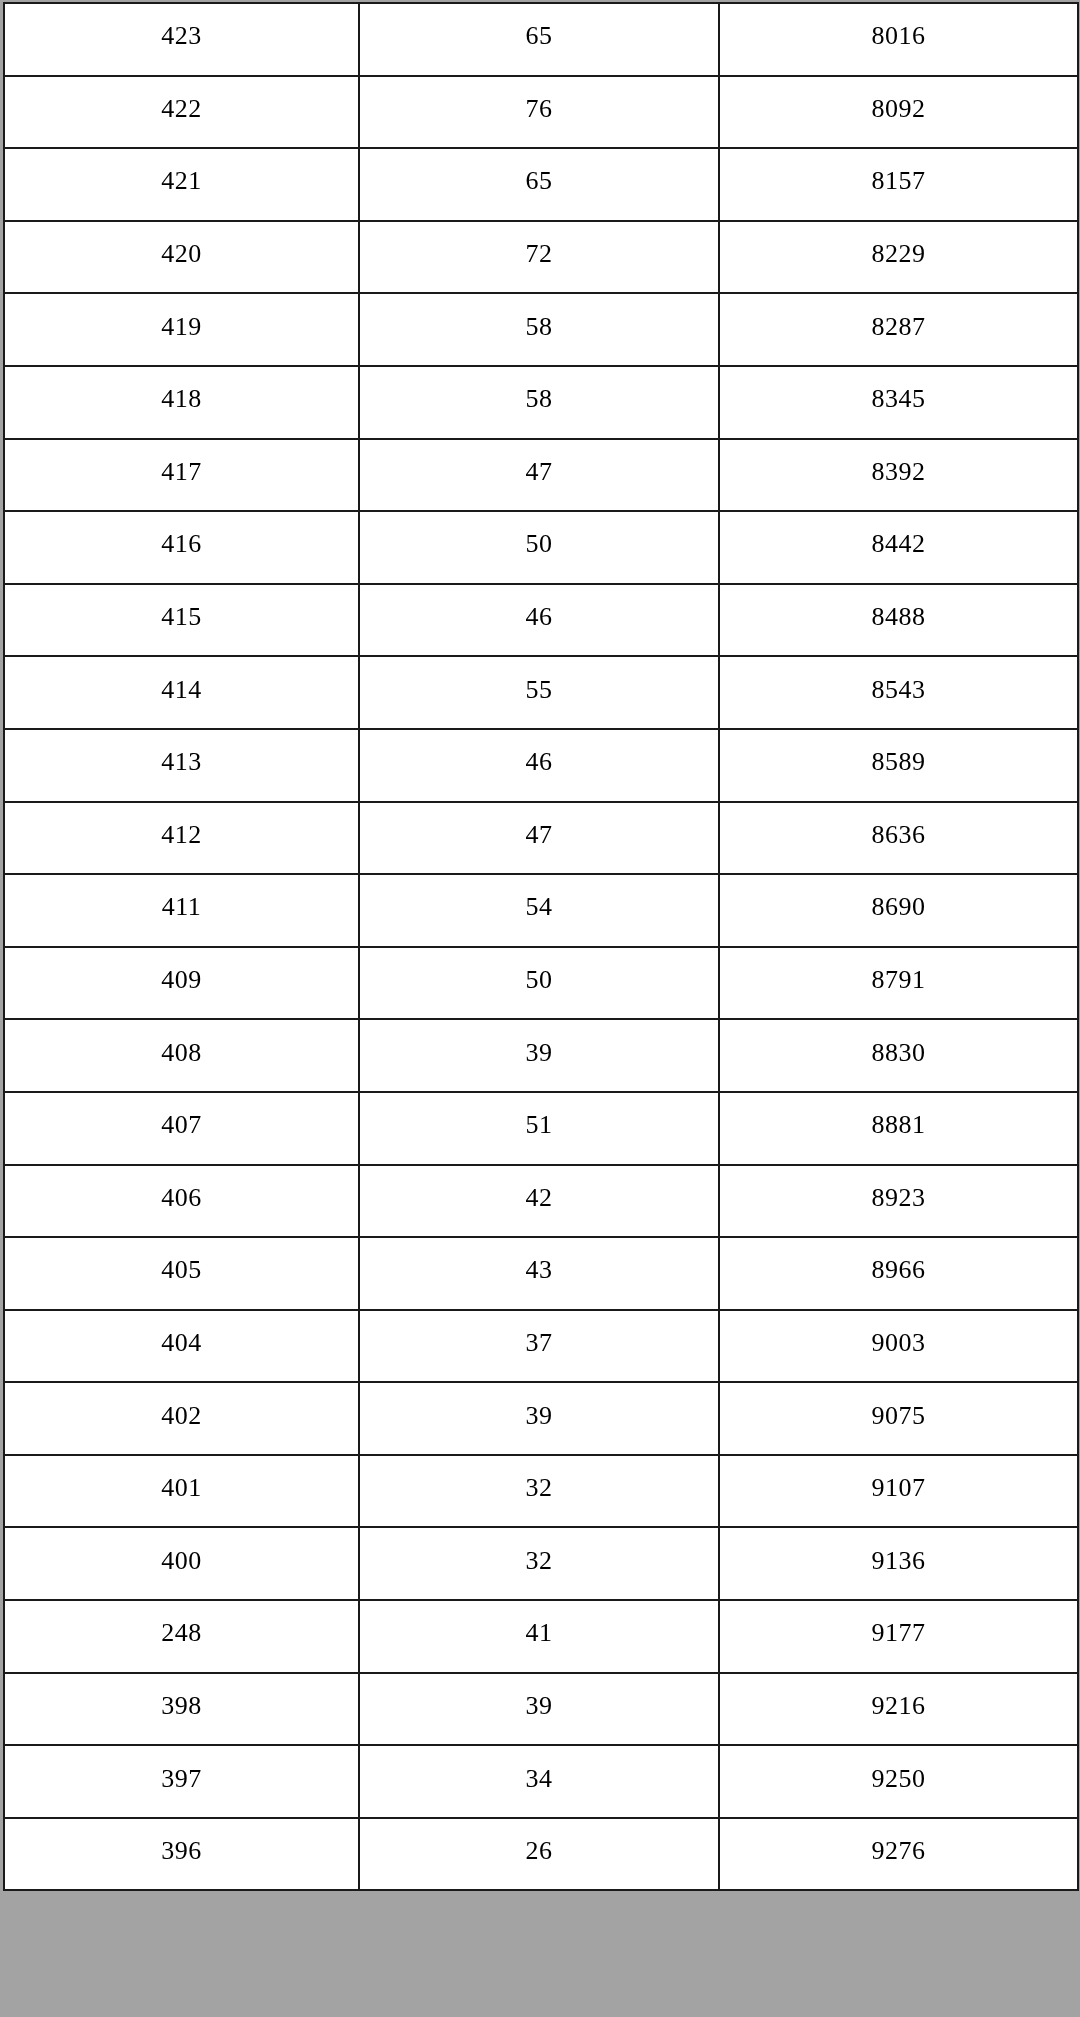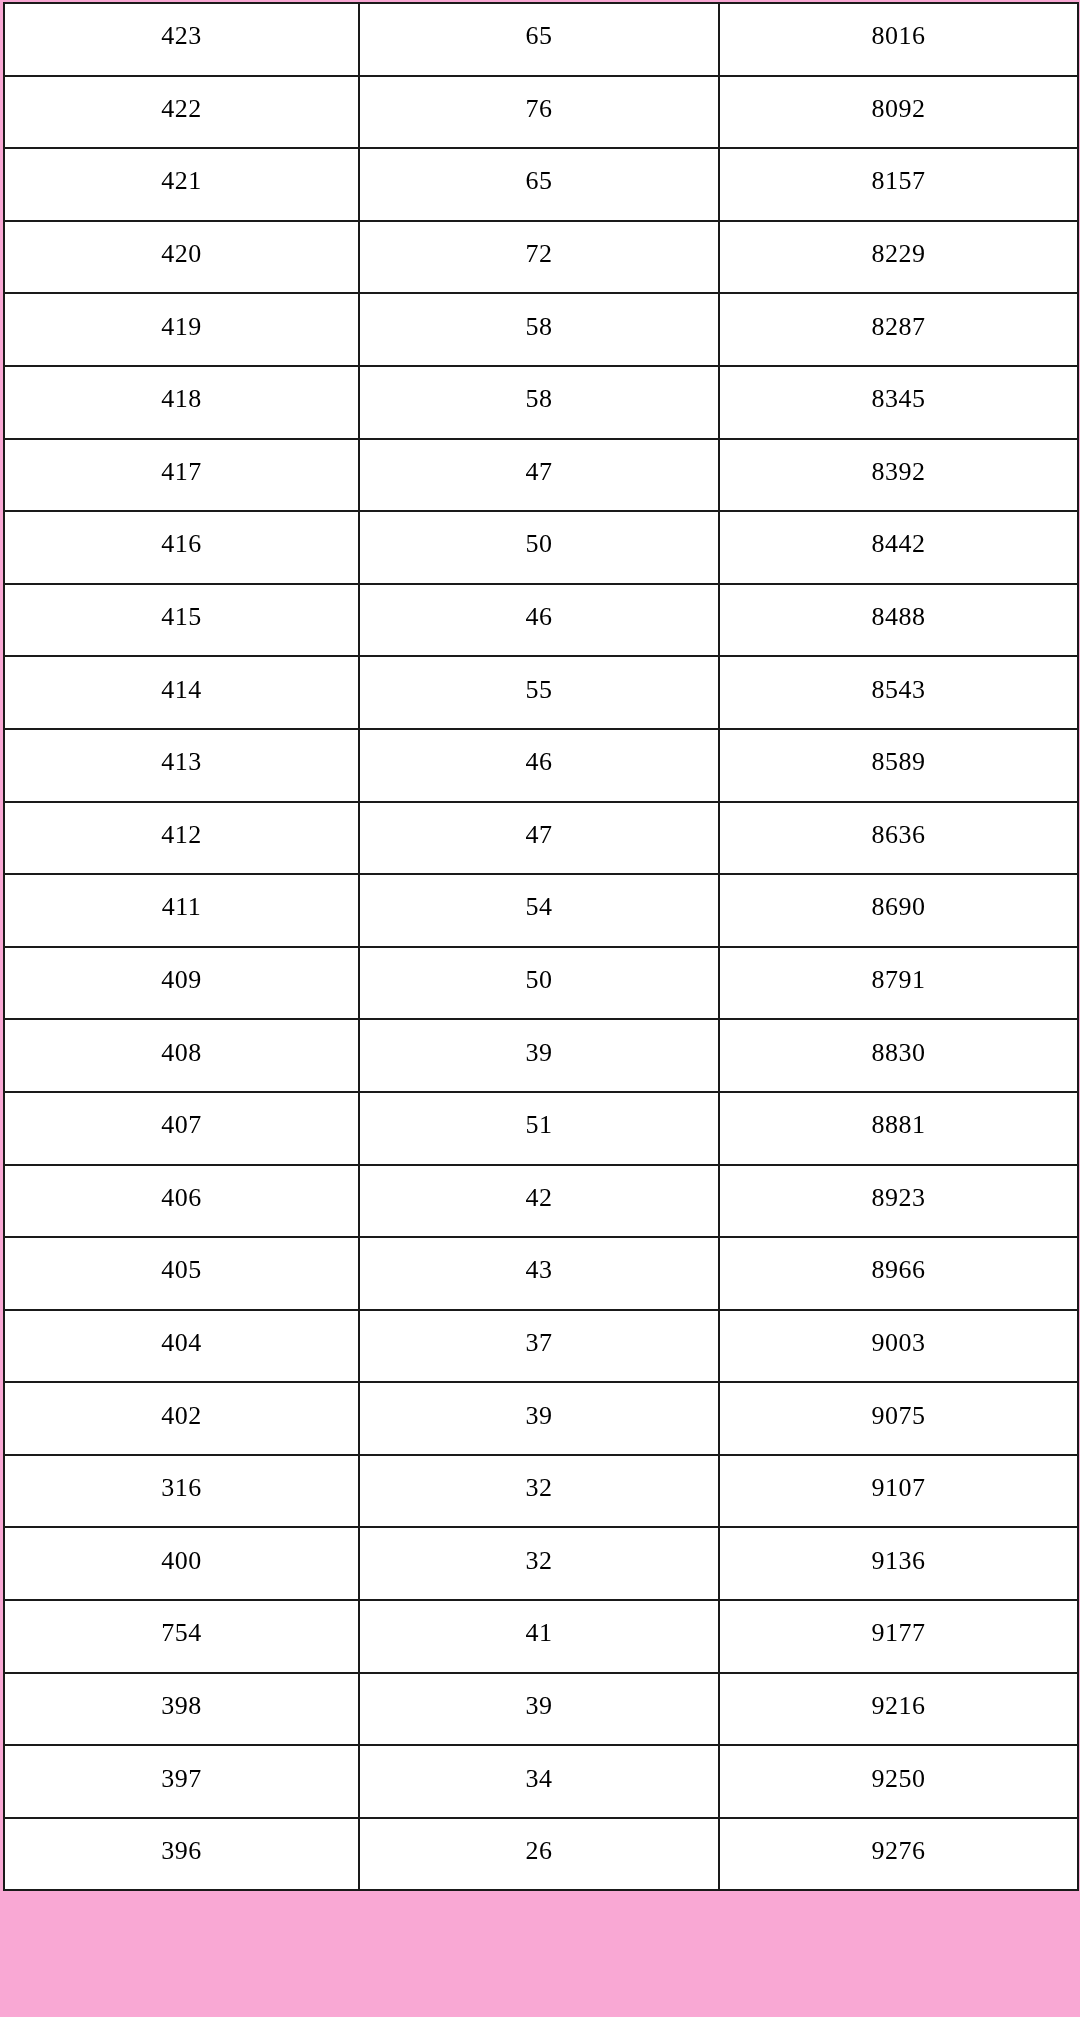--- a/index.html
+++ b/index.html
@@ -11,21 +11,21 @@
   body {
     width: 1080px;
     height: 2017px;
     overflow: hidden;
     font-family: "Liberation Serif", "DejaVu Serif", serif;
   }
   .page {
     position: relative;
     width: 1080px;
     height: 2017px;
-    background: #f9a8d4;
+    background: #a3a3a3;
     box-sizing: border-box;
   }
   table.score-table {
     position: absolute;
     left: 3px;
     top: 2px;
     width: 1074px;
     border-collapse: collapse;
     table-layout: fixed;
     background: #ffffff;
@@ -153,31 +153,31 @@
           <td>404</td>
           <td>37</td>
           <td>9003</td>
         </tr>
         <tr>
           <td>402</td>
           <td>39</td>
           <td>9075</td>
         </tr>
         <tr>
-          <td>316</td>
+          <td>401</td>
           <td>32</td>
           <td>9107</td>
         </tr>
         <tr>
           <td>400</td>
           <td>32</td>
           <td>9136</td>
         </tr>
         <tr>
-          <td>754</td>
+          <td>248</td>
           <td>41</td>
           <td>9177</td>
         </tr>
         <tr>
           <td>398</td>
           <td>39</td>
           <td>9216</td>
         </tr>
         <tr>
           <td>397</td>

